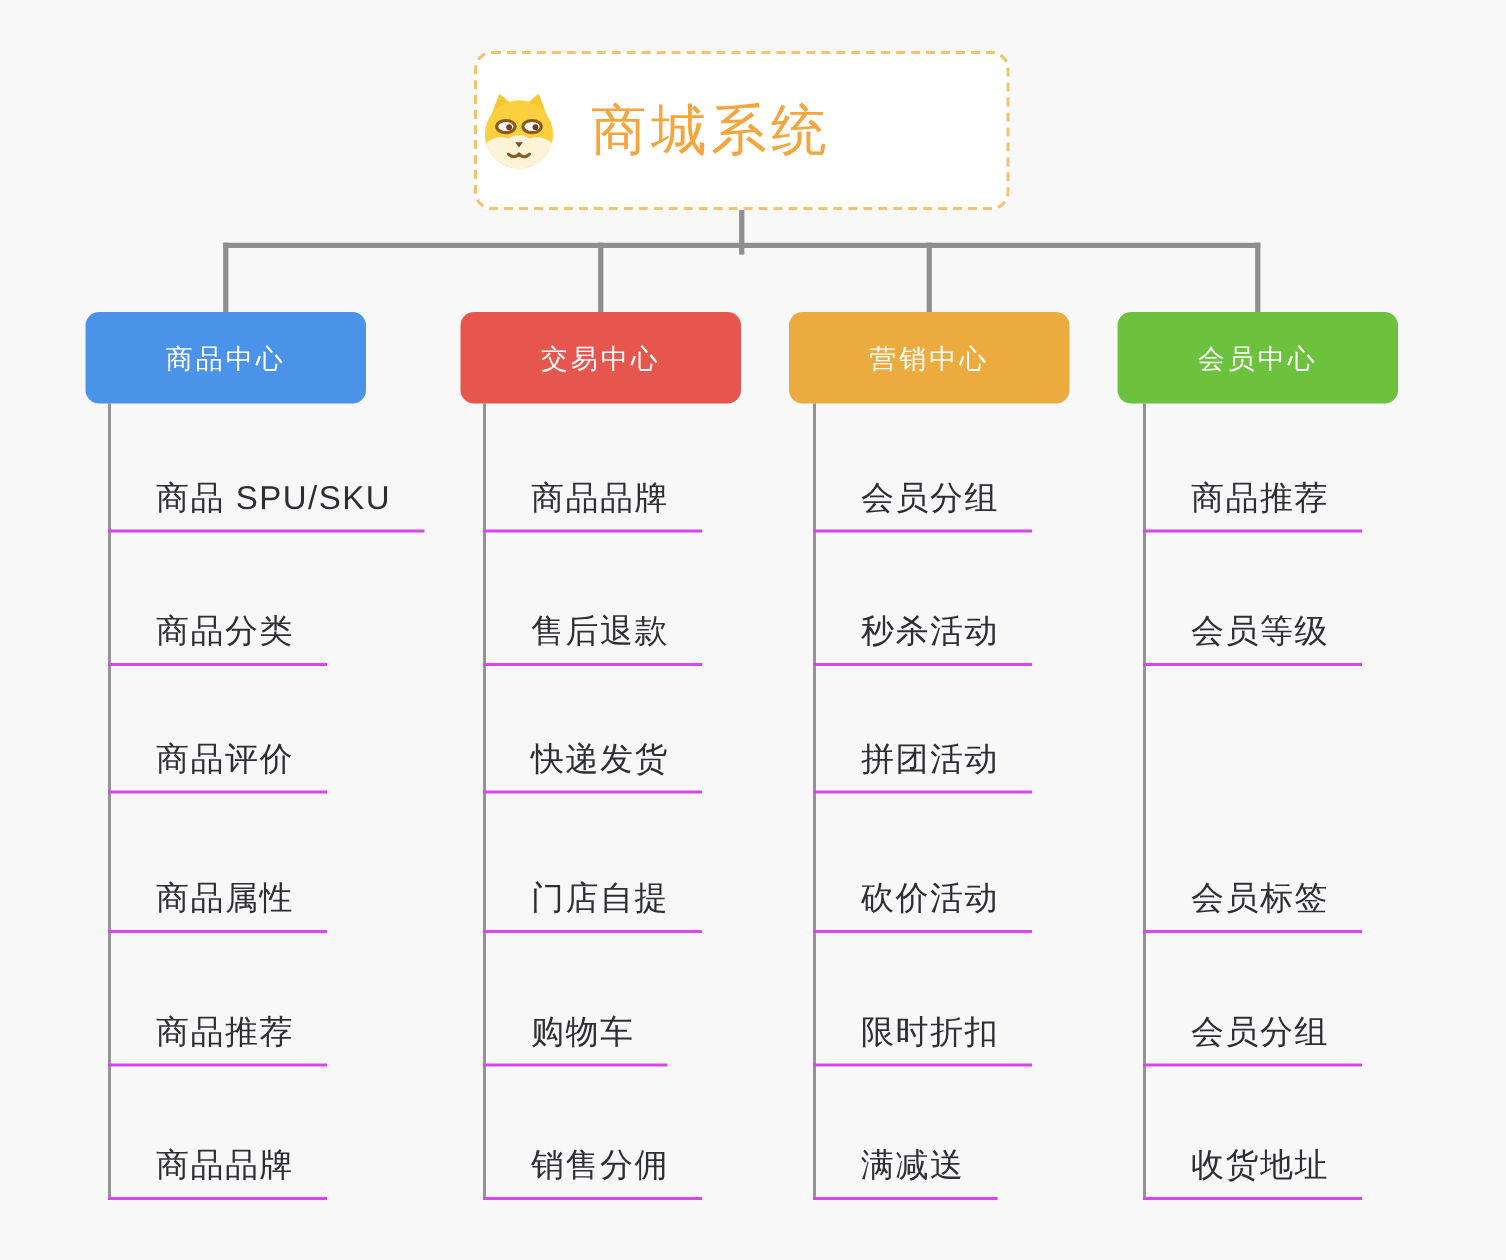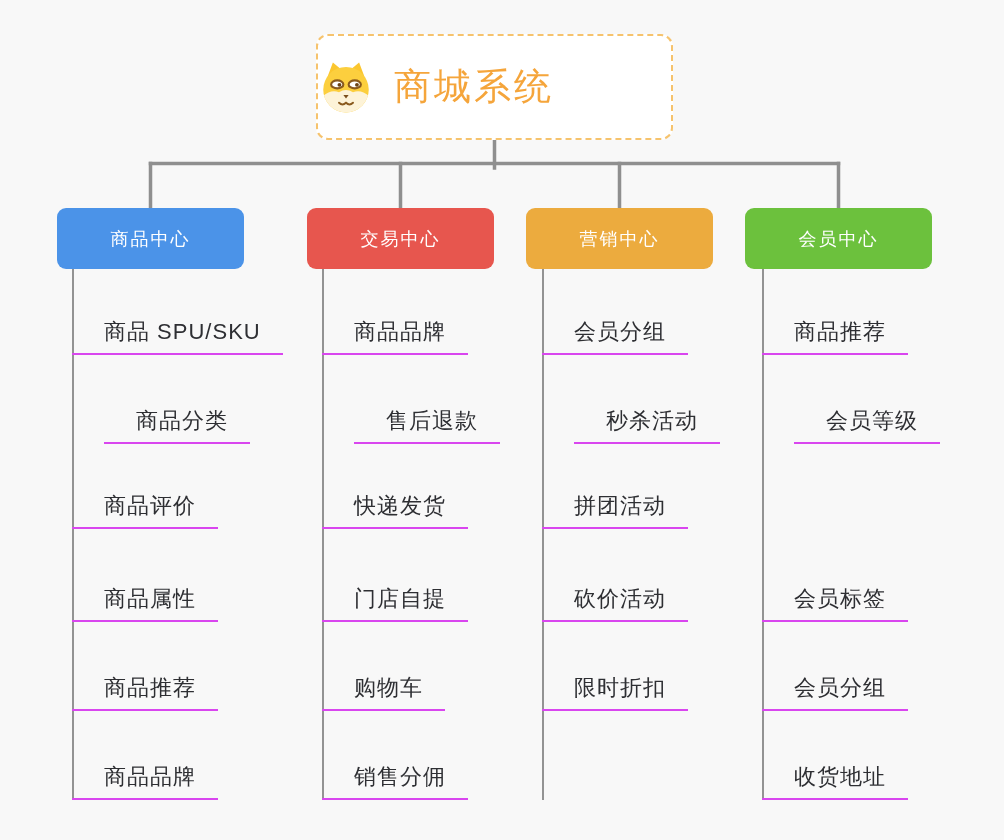--- a/index.html
+++ b/index.html
@@ -86,21 +86,21 @@
     color:#2e2f33;
     letter-spacing:1px;
     white-space:nowrap;
     cursor:default;
   }
   .c0{left:72px;}
   .c1{left:322px;}
   .c2{left:542px;}
   .c3{left:762px;}
   .r0{top:318px;}
-  .r1{top:407px;margin-left:32px;}
+  .r1{top:407px;}
   .r2{top:492px;}
   .r3{top:585px;}
   .r4{top:674px;}
   .r5{top:763px;}
 </style>
 </head>
 <body>
 
 <div class="stage">
 
@@ -173,20 +173,21 @@
   <div class="leaf c1 r2">快递发货</div>
   <div class="leaf c1 r3">门店自提</div>
   <div class="leaf c1 r4">购物车</div>
   <div class="leaf c1 r5">销售分佣</div>
 
   <div class="leaf c2 r0">会员分组</div>
   <div class="leaf c2 r1">秒杀活动</div>
   <div class="leaf c2 r2">拼团活动</div>
   <div class="leaf c2 r3">砍价活动</div>
   <div class="leaf c2 r4">限时折扣</div>
+  <div class="leaf c2 r5">满减送</div>
 
   <div class="leaf c3 r0">商品推荐</div>
   <div class="leaf c3 r1">会员等级</div>
   <div class="leaf c3 r3">会员标签</div>
   <div class="leaf c3 r4">会员分组</div>
   <div class="leaf c3 r5">收货地址</div>
 
 </div>
 
 </body></html>

